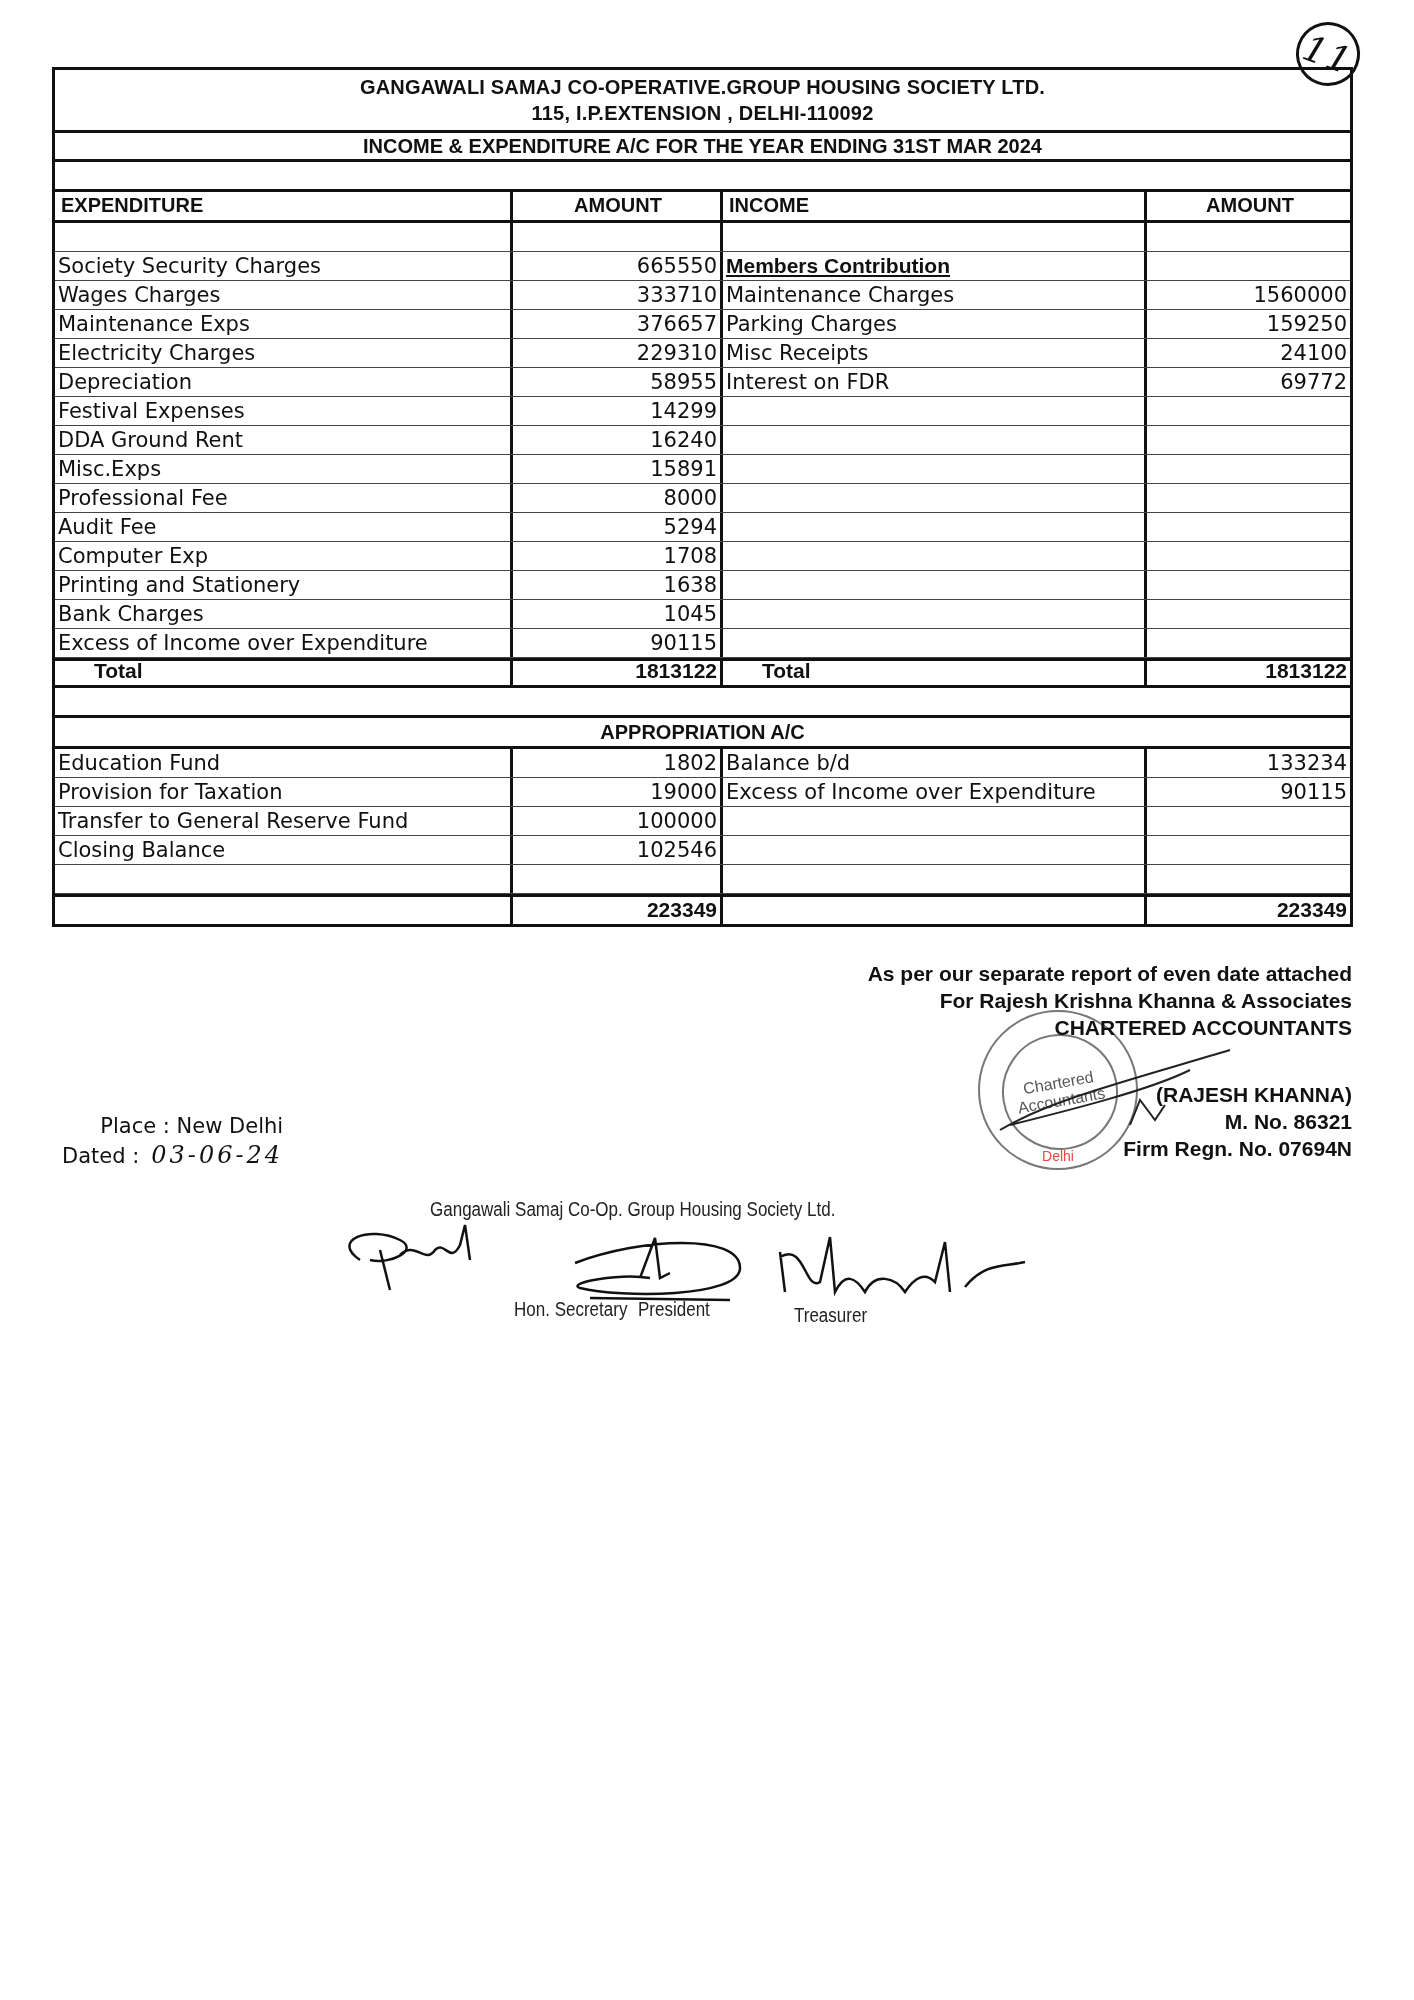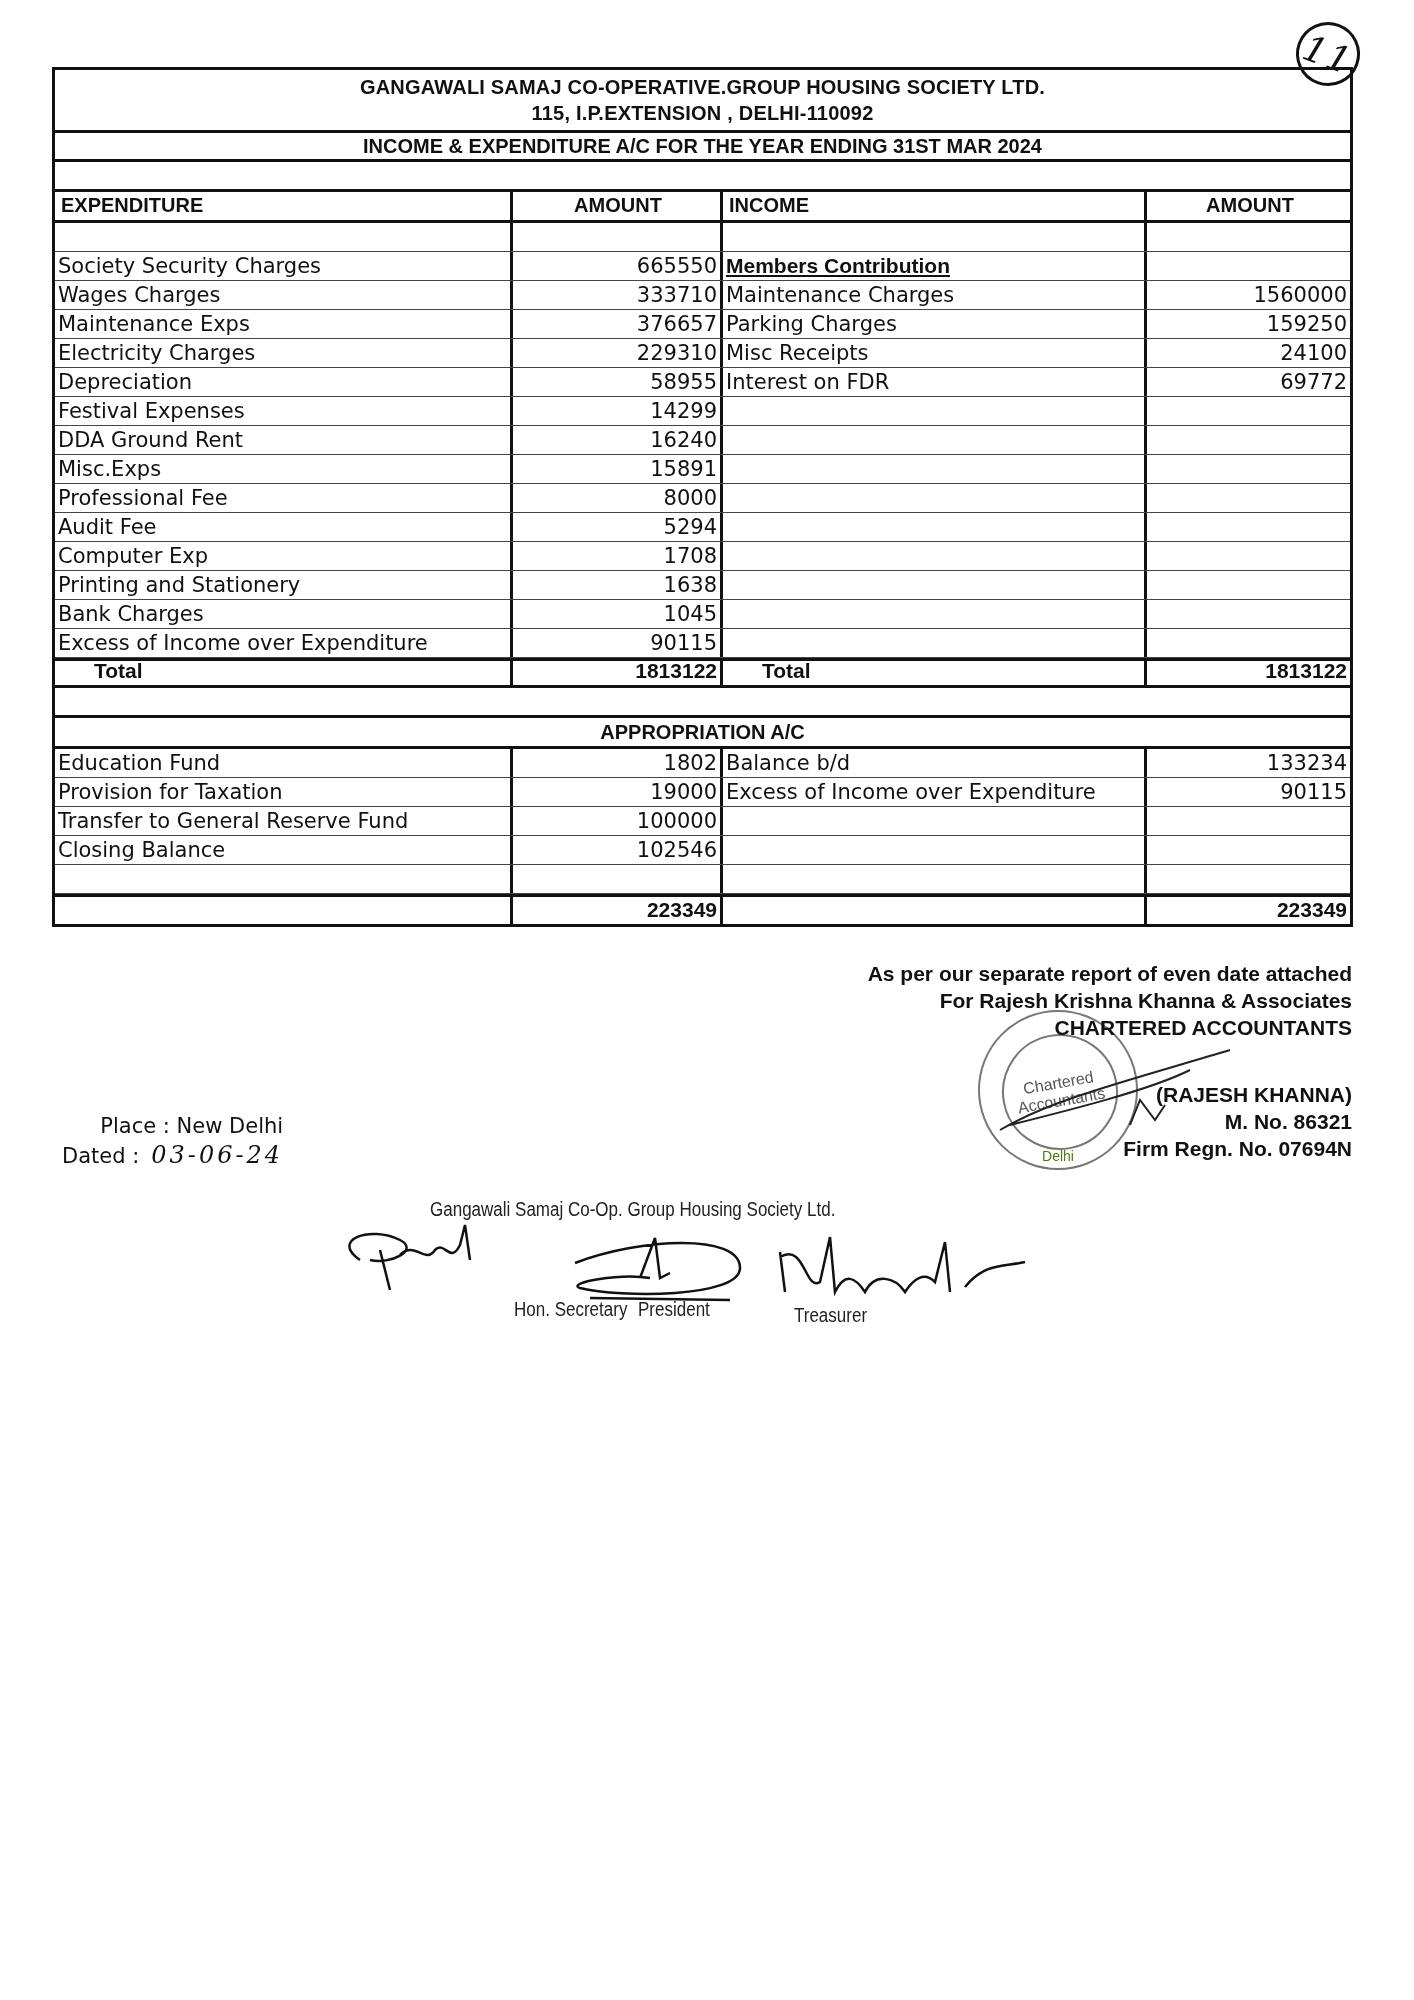--- a/index.html
+++ b/index.html
@@ -23,21 +23,21 @@
   .data { height:29px; }
   .total { height:30px; }
   .total .cell { font-weight:bold; font-family:"Liberation Sans", sans-serif; font-size:21px; }
   .total .c1 .lbl, .total .c3 .lbl { padding-left:36px; }
   .bold-u { font-weight:bold; text-decoration:underline; font-family:Liberation Sans, sans-serif; }
   .approp-hdr { height:31px; justify-content:center; align-items:flex-end; font-weight:bold; font-family:"Liberation Sans", sans-serif; font-size:20px; padding-bottom:2px; }
   .auditor { position:absolute; right:62px; top:960px; text-align:right; font-weight:bold; font-family:"Liberation Sans", sans-serif; font-size:21px; line-height:27px; }
   .auditor .gap { height:40px; }
   .stamp { position:absolute; left:978px; top:1010px; width:160px; height:160px; border:2px solid #777; border-radius:50%; box-sizing:border-box; }
   .stamp-inner { position:absolute; left:22px; top:22px; width:112px; height:112px; border:2px solid #777; border-radius:50%; display:flex; flex-direction:column; align-items:center; justify-content:center; font-size:16px; color:#555; font-family:"Liberation Sans", sans-serif; transform:rotate(-10deg); }
-  .stamp-city { position:absolute; bottom:4px; left:0; right:0; text-align:center; font-size:14px; color:#4d7c0f; font-family:"Liberation Sans", sans-serif; }
+  .stamp-city { position:absolute; bottom:4px; left:0; right:0; text-align:center; font-size:14px; color:#ef4444; font-family:"Liberation Sans", sans-serif; }
   .place { position:absolute; left:62px; top:1112px; font-size:21px; line-height:29px;text-align:right; }
   .handwritten { font-family:"DejaVu Serif", serif; font-style:italic; font-size:24px; letter-spacing:3px; margin-left:12px; }
   .society-stamp { position:absolute; left:430px; top:1198px; font-family:"Liberation Sans", sans-serif; font-size:20px; color:#222; transform:scaleX(0.85); transform-origin:left; }
   .sig-label { position:absolute; top:1298px; font-family:"Liberation Sans", sans-serif; font-size:20px; color:#222; transform:scaleX(0.85); transform-origin:left; }
   .sig-scribble { position:absolute; }
 </style>
 </head>
 <body>
 
 <div class="page-num">11</div>

